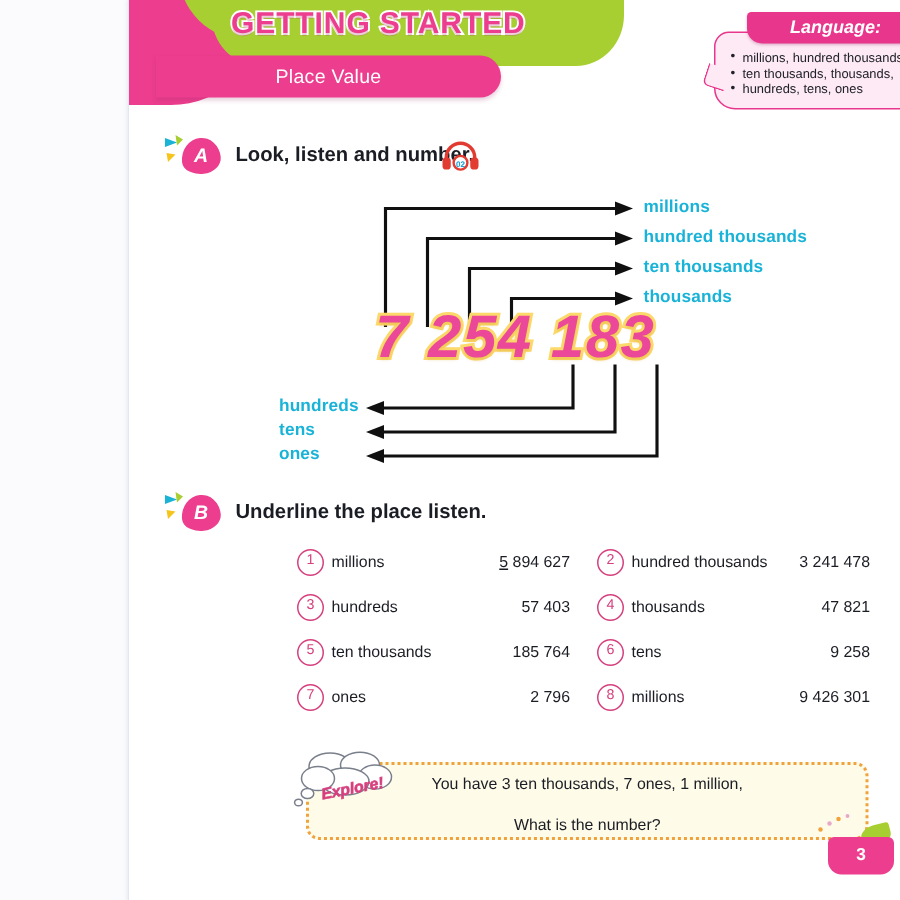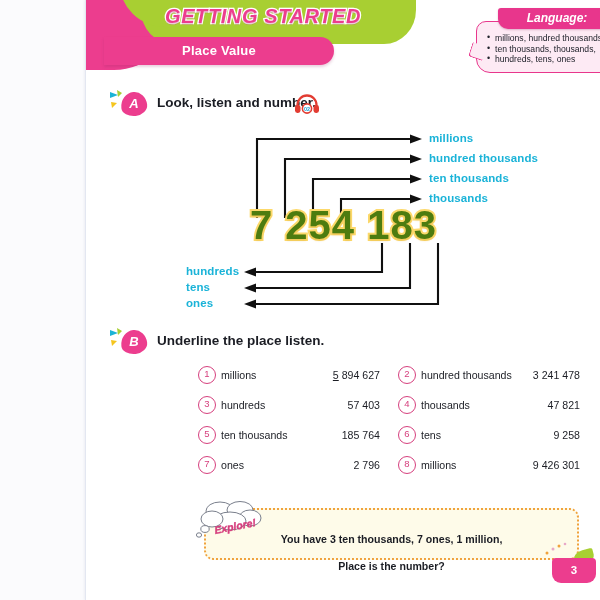--- a/index.html
+++ b/index.html
@@ -28,37 +28,36 @@
   }
   .hdr-green{
     position:absolute;left:55px;top:-44px;width:275px;height:88px;
     background:#a8cf32;border-radius:0 0 32px 32px/0 0 34px 34px;
   }
   .hdr-green-sweep{
     position:absolute;left:-22px;top:25px;width:130px;height:46px;
     background:#a8cf32;border-radius:0 0 0 70px;
   }
   .hdr-title{
-    position:absolute;left:46px;top:5px;width:262px;
-    text-align:center;
-    font-size:20px;font-weight:bold;font-style:italic;
+    position:absolute;left:68px;top:5px;width:262px;
+    font-size:20px;font-weight:bold;
     letter-spacing:.6px;
     color:#ec3d8e;
     -webkit-text-stroke:2.6px #ffffff;
     paint-order:stroke fill;
     text-shadow:0 2px 0 rgba(170,60,115,.25);
   }
   .hdr-sub{
     position:absolute;left:18px;top:37px;width:230px;height:28px;
     background:#ec3d8e;border-radius:0 16px 16px 0;
     box-shadow:0 2px 3px rgba(150,40,100,.22);
   }
   .hdr-sub span{
     display:block;text-align:center;line-height:28px;
-    color:#ffffff;font-size:13px;font-weight:bold;letter-spacing:.2px;
+    color:#ffffff;font-size:13px;font-weight:normal;letter-spacing:.2px;
   }
 
   
   .lang{
     position:absolute;left:390px;top:8px;width:165px;
   }
   .lang-tab{
     position:relative;left:22px;width:118px;height:21px;
     background:#e8368c;border-radius:3px 10px 3px 10px;
     box-shadow:0 1px 2px rgba(150,40,100,.3);
@@ -110,22 +109,22 @@
   .hp{position:absolute;width:26px;height:20px;}
 
   
   .diagram{position:absolute;left:100px;top:125px;width:380px;height:190px;}
   .dlabel{
     position:absolute;font-size:11.5px;font-weight:bold;color:#1ab3d8;
     white-space:nowrap;letter-spacing:.1px;
   }
   .bignum{
     position:absolute;left:64px;top:78px;
-    font-size:40px;font-weight:bold;
-    color:#4d7c0f;
+    font-size:40px;font-weight:bold;font-style:italic;
+    color:#ec4899;
     -webkit-text-stroke:4px #fcd96b;
     paint-order:stroke fill;
     letter-spacing:1px;
     text-shadow:0 2px 2px rgba(210,150,30,.25);
   }
 
   
   .ex{position:absolute;left:112px;top:360px;width:400px;}
   .exrow{display:flex;height:30px;align-items:center;}
   .excell{display:flex;align-items:center;width:50%;}
@@ -142,22 +141,22 @@
   .exval u{text-decoration:underline;text-underline-offset:1px;}
 
   
   .explore{
     position:absolute;left:118px;top:508px;width:375px;height:52px;
     border:2px dotted #f0a23c;border-radius:9px;
     background:#fefbe9;
     box-sizing:border-box;
   }
   .explore p{
-    margin:16px;padding:7px 10px 0 10px;text-align:center;
-    font-size:10.6px;font-weight:bold;color:#1b1d24;line-height:13.4px;
+    margin:0;padding:7px 10px 0 10px;text-align:center;
+    font-size:10.6px;font-weight:normal;color:#1b1d24;line-height:13.4px;
   }
   .cloud{
     position:absolute;left:-12px;top:-12px;width:78px;height:40px;
   }
   .cloud-txt{
     position:absolute;left:8px;top:10px;
     font-size:10.5px;font-weight:bold;font-style:italic;color:#d6407e;
     transform:rotate(-11deg);
     -webkit-text-stroke:.4px #d6407e;
   }
@@ -334,21 +333,21 @@
           <ellipse cx="36" cy="23" rx="16" ry="9"></ellipse>
           <ellipse cx="18" cy="21" rx="11" ry="8"></ellipse>
           <ellipse cx="11" cy="31" rx="4.2" ry="3.4"></ellipse>
           <ellipse cx="5" cy="37" rx="2.6" ry="2.2"></ellipse>
         </g>
       </svg>
       <div class="cloud-txt">Explore!</div>
       <p>
         <span>You have 3 ten thousands, 7 ones, 1 million,</span><br>
         <br>
-        <span>Place is the number?</span>
+        <span>What is the number?</span>
       </p>
     </div>
 
     <div class="pgnum">
       <svg class="dots" viewBox="0 0 26 14">
         <circle cx="3" cy="11" r="1.5" fill="#f0a23c"></circle>
         <circle cx="9" cy="7" r="1.5" fill="#e8a8c8"></circle>
         <circle cx="15" cy="4" r="1.5" fill="#f0a23c"></circle>
         <circle cx="21" cy="2" r="1.3" fill="#e8a8c8"></circle>
       </svg>

